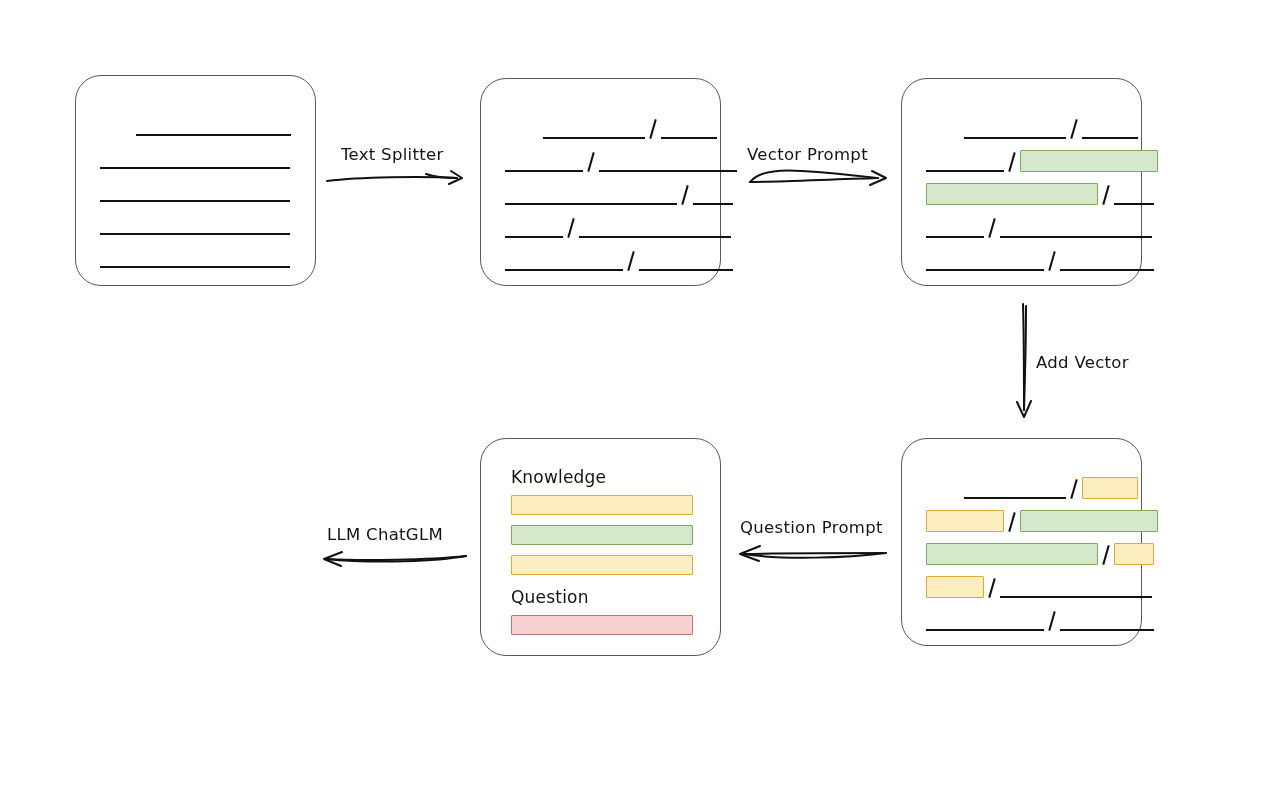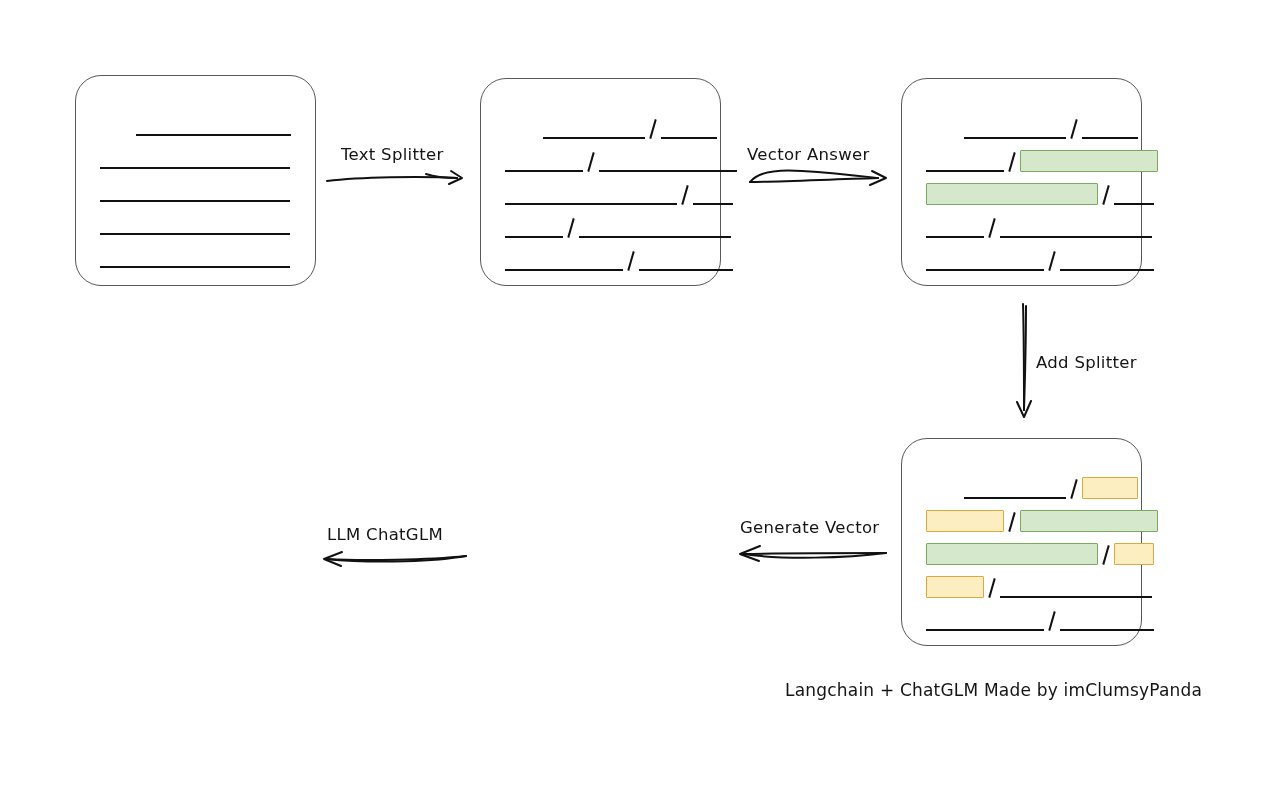--- a/index.html
+++ b/index.html
@@ -136,21 +136,21 @@
         <div class="rule" style="left: 212px; top: 124px; width: 40px;"></div>
         <div class="rule" style="left: 24px; top: 157px; width: 58px;"></div>
         <div class="slash" style="left: 89px; top: 139px;"></div>
         <div class="rule" style="left: 98px; top: 157px; width: 152px;"></div>
         <div class="rule" style="left: 24px; top: 190px; width: 118px;"></div>
         <div class="slash" style="left: 149px; top: 172px;"></div>
         <div class="rule" style="left: 158px; top: 190px; width: 94px;"></div>
       </div>
   </div>
 
-  <div class="edge-label" style="left:747px; top:145px;">Vector Answer</div>
+  <div class="edge-label" style="left:747px; top:145px;">Vector Prompt</div>
   <svg class="edge-svg" style="left:746px; top:166px; width:148px; height:24px;" viewBox="0 0 148 24">
     <path d="M4,16 C12,6 30,3 56,5 C88,7 114,10 132,12"></path>
     <path d="M4,16 C22,16 70,14 132,12"></path>
     <polyline points="126,5 140,12 124,19"></polyline>
   </svg>
 
   <div class="node" id="node-matched-chunks" style="left:901px; top:78px; width:241px; height:208px;">
     <div class="node-inner">
         <div class="rule" style="left: 62px; top: 58px; width: 102px;"></div>
         <div class="slash" style="left: 171px; top: 40px;"></div>
@@ -168,32 +168,46 @@
         <div class="slash" style="left: 149px; top: 172px;"></div>
         <div class="rule" style="left: 158px; top: 190px; width: 94px;"></div>
       </div>
   </div>
 
   <svg class="edge-svg" style="left:1010px; top:302px; width:30px; height:120px;" viewBox="0 0 30 120">
     <path d="M13,2 C14,35 14,75 14,108"></path>
     <path d="M16,4 C16,38 15,76 14,108"></path>
     <polyline points="7,100 14,115 21,99"></polyline>
   </svg>
-  <div class="edge-label" style="left:1036px; top:353px;">Add Splitter</div>
+  <div class="edge-label" style="left:1036px; top:353px;">Add Vector</div>
 
 
   <div class="edge-label" style="left:327px; top:525px;">LLM ChatGLM</div>
   <svg class="edge-svg" style="left:318px; top:548px; width:152px; height:22px;" viewBox="0 0 152 22">
     <path d="M148,8 C110,12 45,13 8,11"></path>
     <path d="M148,8 C120,13 60,16 8,11"></path>
     <polyline points="24,4 6,11 23,18"></polyline>
   </svg>
 
-
-  <div class="edge-label" style="left:740px; top:518px;">Generate Vector</div>
+  <div class="node" id="node-prompt" style="left:480px; top:438px; width:241px; height:218px;">
+    <div class="node-inner">
+      <div class="box-title" style="left:30px; top:28px;">Knowledge</div>
+      <div id="prompt-knowledge-bars">
+          <div class="chip yellow" style="left: 30px; top: 56px; width: 182px; height: 20px;"></div>
+          <div class="chip green" style="left: 30px; top: 86px; width: 182px; height: 20px;"></div>
+          <div class="chip yellow" style="left: 30px; top: 116px; width: 182px; height: 20px;"></div>
+        </div>
+      <div class="box-title" style="left:30px; top:148px;">Question</div>
+      <div id="prompt-question-bars">
+          <div class="chip red" style="left: 30px; top: 176px; width: 182px; height: 20px;"></div>
+        </div>
+    </div>
+  </div>
+
+  <div class="edge-label" style="left:740px; top:518px;">Question Prompt</div>
   <svg class="edge-svg" style="left:735px; top:543px; width:155px; height:22px;" viewBox="0 0 155 22">
     <path d="M151,10 C112,15 48,17 8,11"></path>
     <path d="M151,10 C120,10 55,10 8,11"></path>
     <polyline points="25,3 5,11 24,18"></polyline>
   </svg>
 
   <div class="node" id="node-context-chunks" style="left:901px; top:438px; width:241px; height:208px;">
     <div class="node-inner">
         <div class="rule" style="left: 62px; top: 58px; width: 102px;"></div>
         <div class="slash" style="left: 171px; top: 40px;"></div>
@@ -206,15 +220,14 @@
         <div class="chip yellow" style="left: 212px; top: 104px; width: 40px; height: 22px;"></div>
         <div class="chip yellow" style="left: 24px; top: 137px; width: 58px; height: 22px;"></div>
         <div class="slash" style="left: 89px; top: 139px;"></div>
         <div class="rule" style="left: 98px; top: 157px; width: 152px;"></div>
         <div class="rule" style="left: 24px; top: 190px; width: 118px;"></div>
         <div class="slash" style="left: 149px; top: 172px;"></div>
         <div class="rule" style="left: 158px; top: 190px; width: 94px;"></div>
       </div>
   </div>
 
-  <div class="caption" style="left:785px; top:680px;">Langchain + ChatGLM Made by imClumsyPanda</div>
 
 </div>
 
 </body></html>

